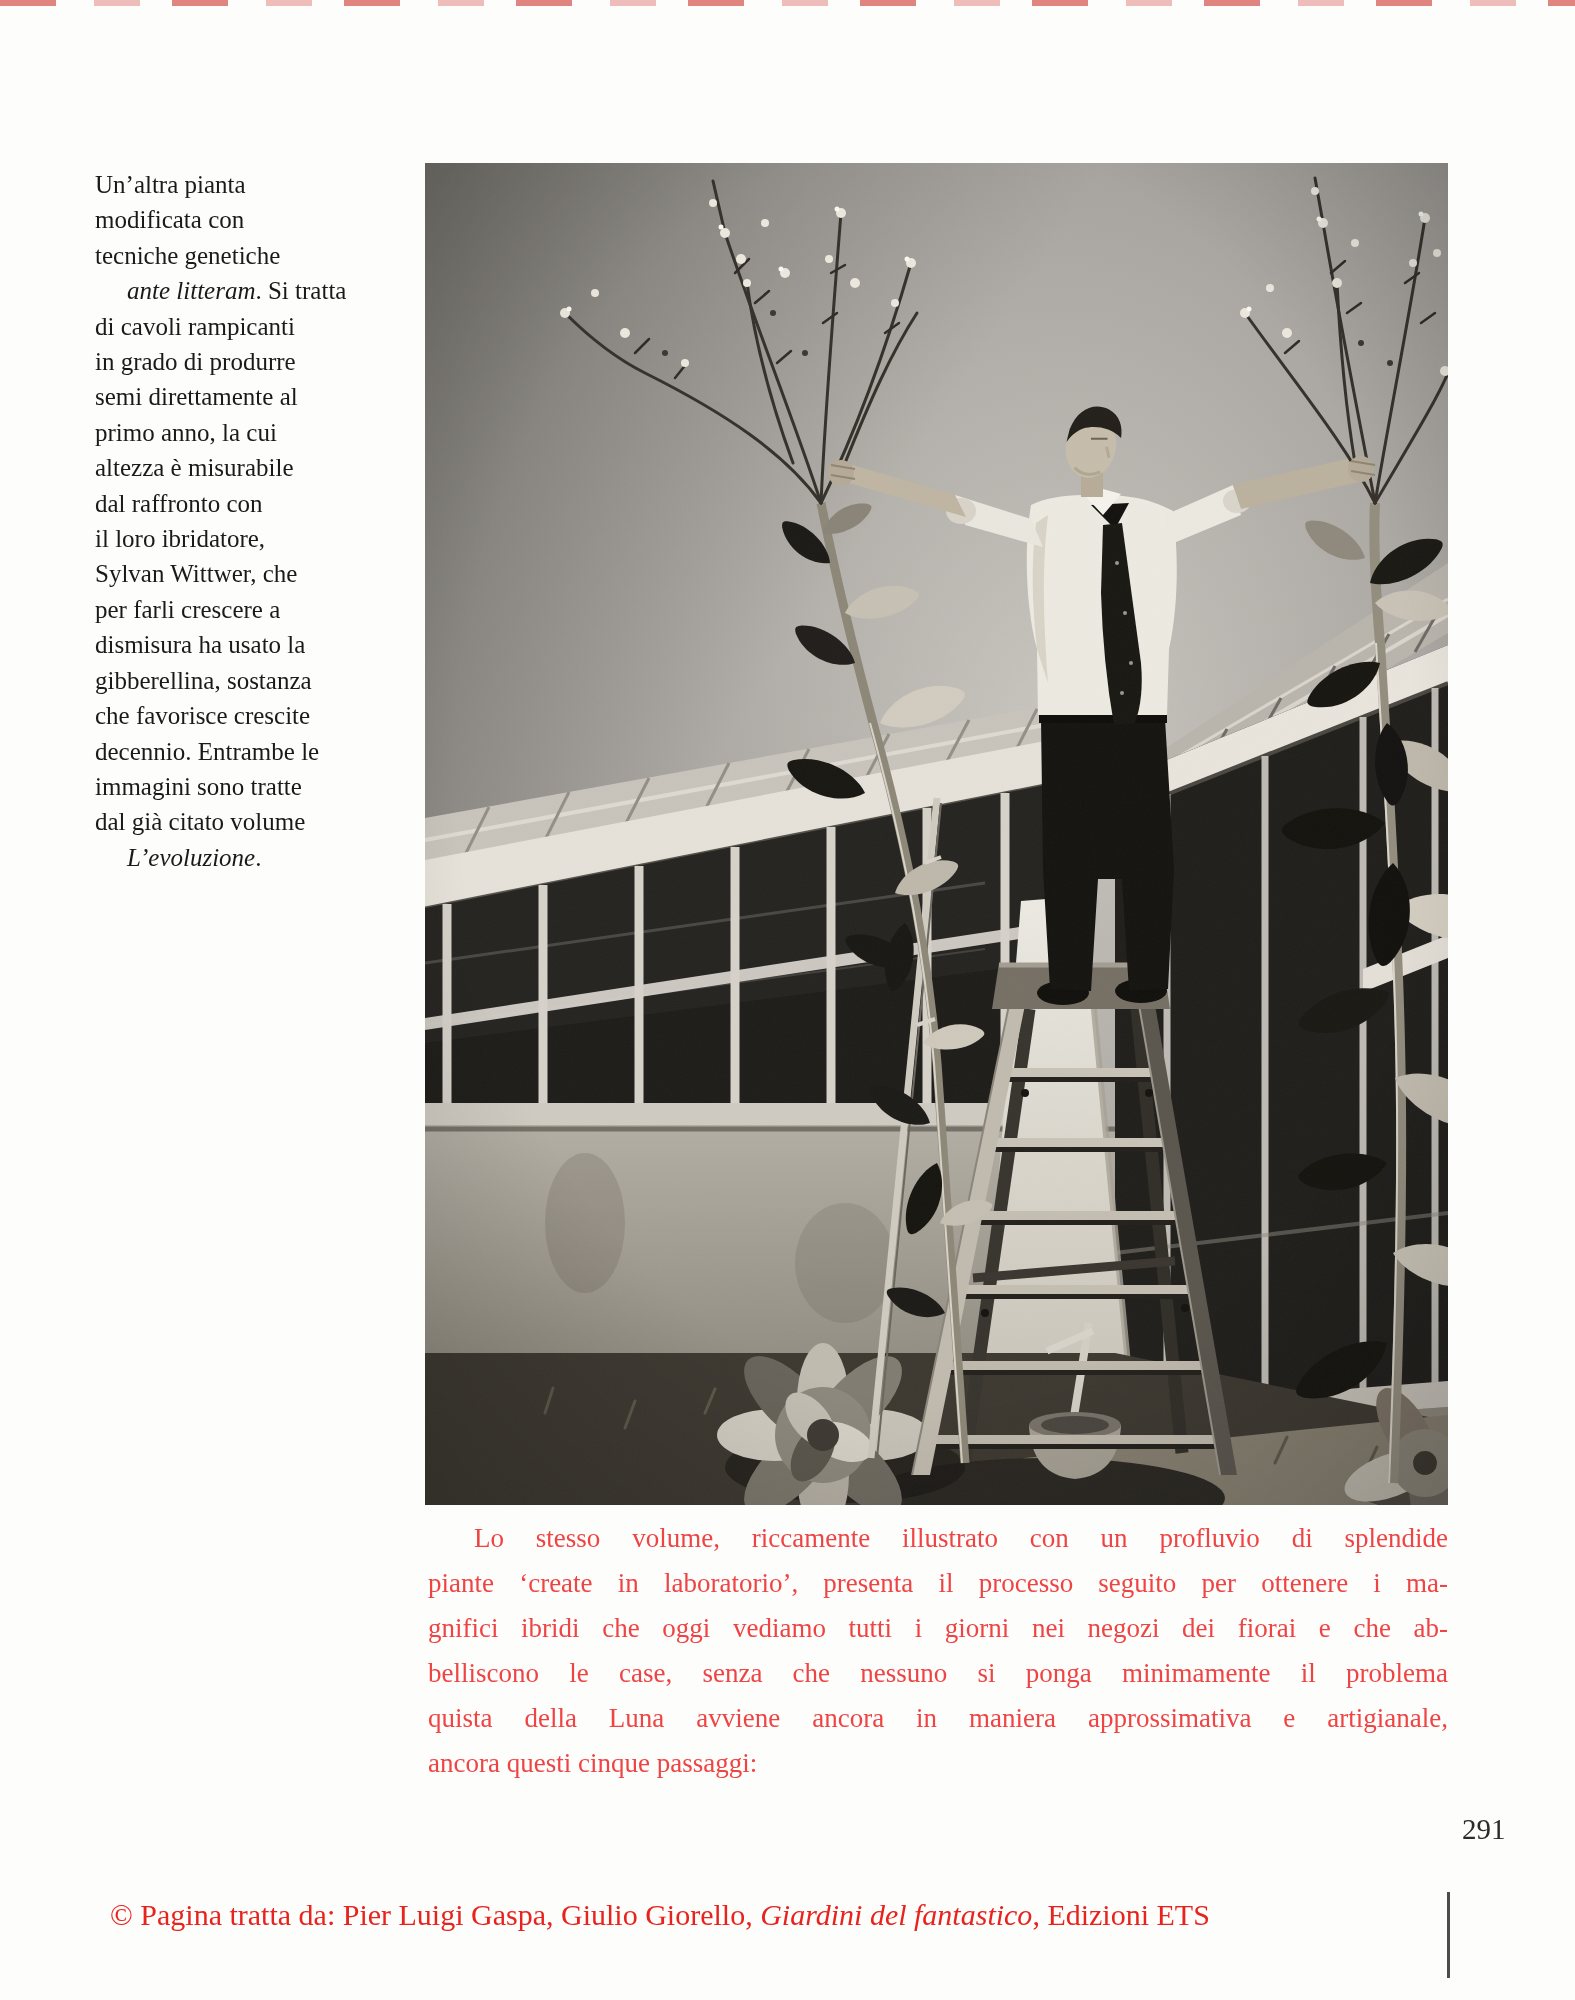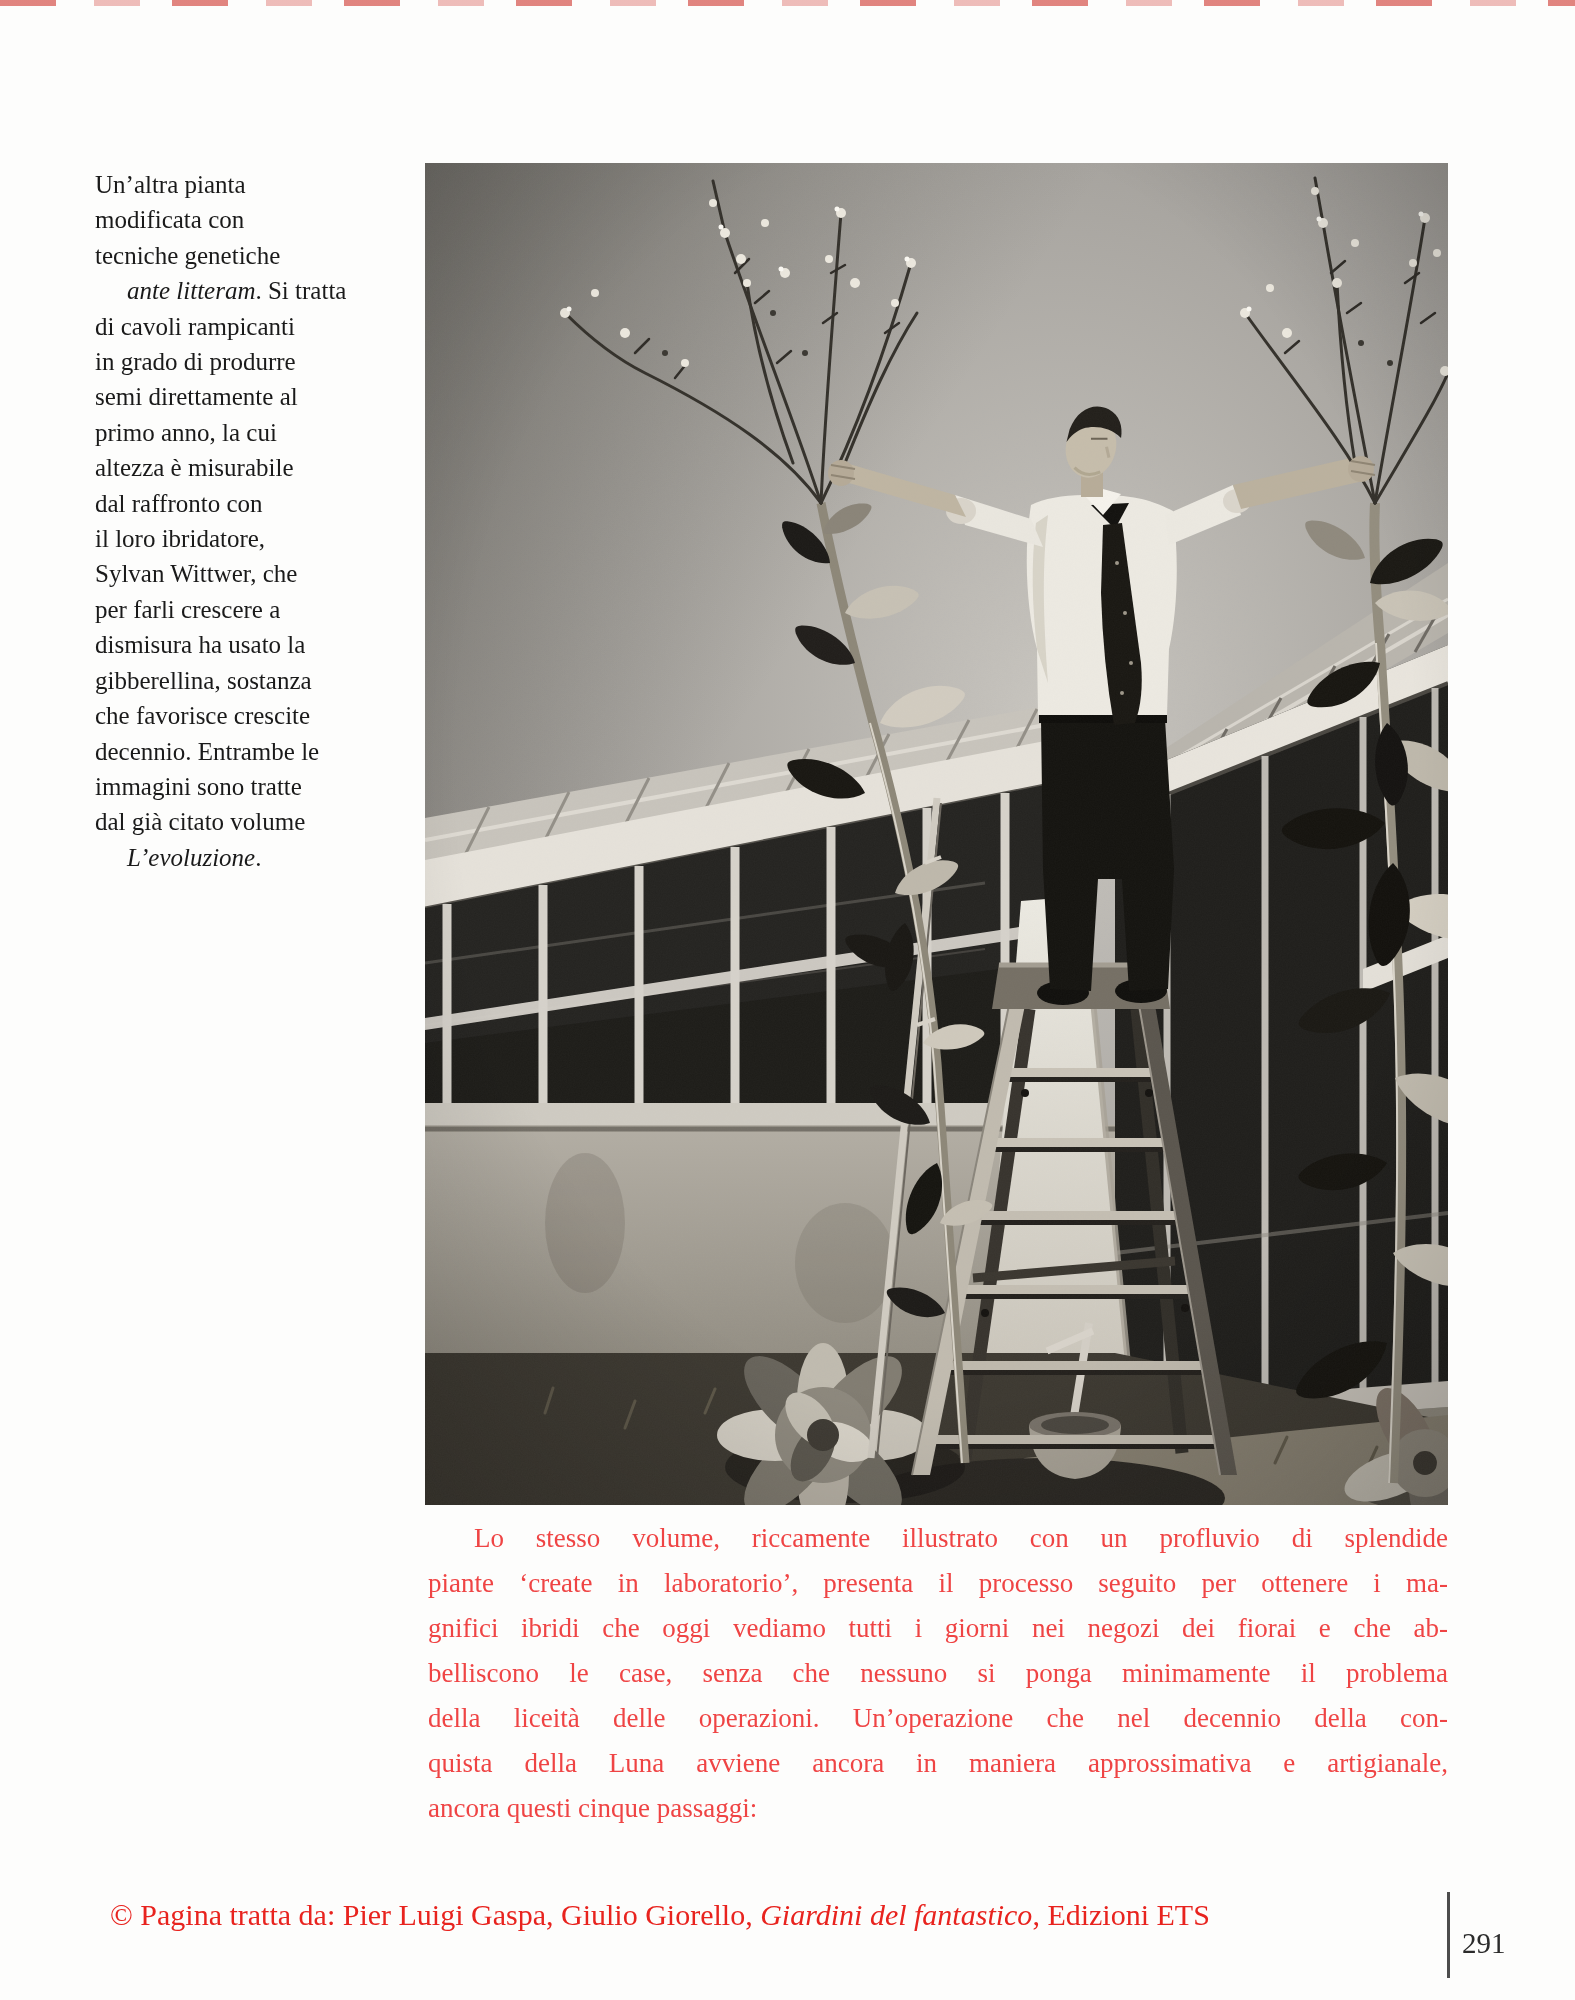--- a/index.html
+++ b/index.html
@@ -21,21 +21,21 @@
   .photo{position:absolute;left:425px;top:163px;width:1023px;height:1342px;margin:0;padding:0;}
   .photo svg{display:block;width:100%;height:100%;}
   .body-text{position:absolute;left:428px;top:1516px;width:1020px;font-size:27px;color:#ef4444;}
   .body-line{height:45px;line-height:45px;overflow:hidden;text-align:justify;white-space:normal;}
   .body-line.just::after{content:"";display:inline-block;width:100%;height:0;vertical-align:top;}
   .body-line.indent{text-indent:46px;}
   .body-line.nojust{text-align:left;}
   .credit{position:absolute;left:110px;top:1898px;font-size:30px;font-weight:normal;white-space:nowrap;}
   .credit i{font-style:italic;}
   .footer-rule{position:absolute;left:1447px;top:1892px;width:3px;height:86px;background:#4c4c4c;}
-  .page-number{position:absolute;left:1462px;top:1927px;font-size:29px;color:#2b2b2b;}
+  .page-number{position:absolute;left:1462px;top:1813px;font-size:29px;color:#2b2b2b;}
 </style>
 </head>
 <body>
 
 <div class="page">
 
   <div class="top-strip"></div>
 
   <aside class="caption" id="caption">
       <div class="cap-line"><span>Un’altra pianta</span></div>
@@ -443,21 +443,20 @@
       <rect x="0" y="0" width="1023" height="1342" fill="url(#vig)"></rect>
       <rect x="0" y="0" width="1023" height="1342" filter="url(#grain)" opacity="0.08"></rect>
     </svg>
   </figure>
 
   <main class="body-text" id="bodyText">
       <div class="body-line just indent">Lo stesso volume, riccamente illustrato con un profluvio di splendide</div>
       <div class="body-line just">piante ‘create in laboratorio’, presenta il processo seguito per ottenere i ma-</div>
       <div class="body-line just">gnifici ibridi che oggi vediamo tutti i giorni nei negozi dei fiorai e che ab-</div>
       <div class="body-line just">belliscono le case,  senza che nessuno si ponga minimamente il problema</div>
-      <div class="body-line just">della liceità delle operazioni. Un’operazione che nel decennio della con-</div>
       <div class="body-line just">quista della Luna avviene ancora in maniera approssimativa e artigianale,</div>
       <div class="body-line nojust">ancora questi cinque passaggi:</div>
     </main>
 
   <div class="credit" id="credit" style="color: rgb(232, 35, 30);"><span>© Pagina tratta da: Pier Luigi Gaspa, Giulio Giorello, </span><i>Giardini del fantastico</i><span>, Edizioni ETS</span></div>
   <div class="footer-rule"></div>
   <div class="page-number">291</div>
 
 </div>
 

